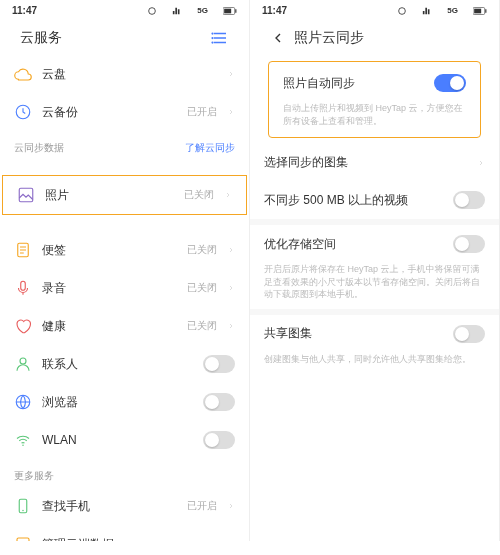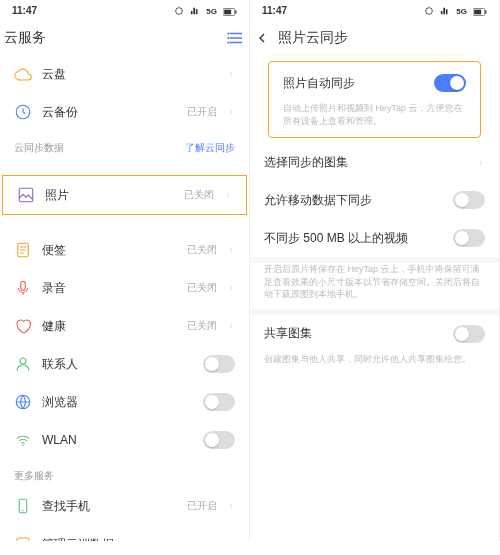--- a/index.html
+++ b/index.html
@@ -1,20 +1,20 @@
 <!DOCTYPE html>
 <html><head>
 <meta charset="utf-8">
 <style>
 *{margin:0;padding:0;box-sizing:border-box;font-family:-apple-system,sans-serif}
 body{display:flex;background:#fff;width:500px;height:555px;font-size:11px;color:#333}
 .screen{width:250px;height:541px;border-right:1px solid #eee;display:flex;flex-direction:column;overflow:hidden}
 .status-bar{display:flex;justify-content:space-between;align-items:center;padding:5px 12px;font-size:10px;font-weight:600}
-.status-icons{display:flex;gap:6px;align-items:flex-end}
-.header{display:flex;align-items:center;padding:8px 4px;gap:8px}
+.status-icons{display:flex;gap:15px;align-items:center}
+.header{display:flex;align-items:center;padding:8px 20px;gap:8px}
 .back-icon{width:16px;height:16px}
 .title{font-size:14px;font-weight:500;flex:1}
 .menu-icon{color:#4a7eff}
 .row{display:flex;align-items:center;padding:10px 14px;gap:10px;position:relative}
 .row-icon{width:18px;height:18px;flex-shrink:0}
 .row-label{flex:1;font-size:12px}
 .row-status{font-size:10px;color:#aaa}
 .chevron{width:8px;height:8px;color:#ccc}
 .section-header{display:flex;justify-content:space-between;padding:10px 14px 4px;font-size:10px;color:#999}
 .link{color:#4a7eff}
@@ -211,30 +211,30 @@
     <div class="desc">自动上传照片和视频到 HeyTap 云，方便您在所有设备上查看和管理。</div>
   </div>
 
   <div class="row">
     <span class="row-label">选择同步的图集</span>
     <svg class="chevron" viewBox="0 0 24 24">
         <path d="M9 6l6 6-6 6" stroke="#ccc" stroke-width="2" fill="none"></path>
       </svg>
   </div>
   <div class="row">
-    <span class="row-label">允许移动数据下同步</span>
-    <div class="toggle"></div>
-  </div>
-  <div class="row">
     <span class="row-label">不同步 500 MB 以上的视频</span>
     <div class="toggle"></div>
   </div>
 
   <div class="divider"></div>
 
+  <div class="row">
+    <span class="row-label">优化存储空间</span>
+    <div class="toggle"></div>
+  </div>
   <div class="desc">开启后原片将保存在 HeyTap 云上，手机中将保留可满足查看效果的小尺寸版本以节省存储空间。关闭后将自动下载原图到本地手机。</div>
 
   <div class="divider"></div>
 
   <div class="row">
     <span class="row-label">共享图集</span>
     <div class="toggle"></div>
   </div>
   <div class="desc">创建图集与他人共享，同时允许他人共享图集给您。</div>
 </div>

